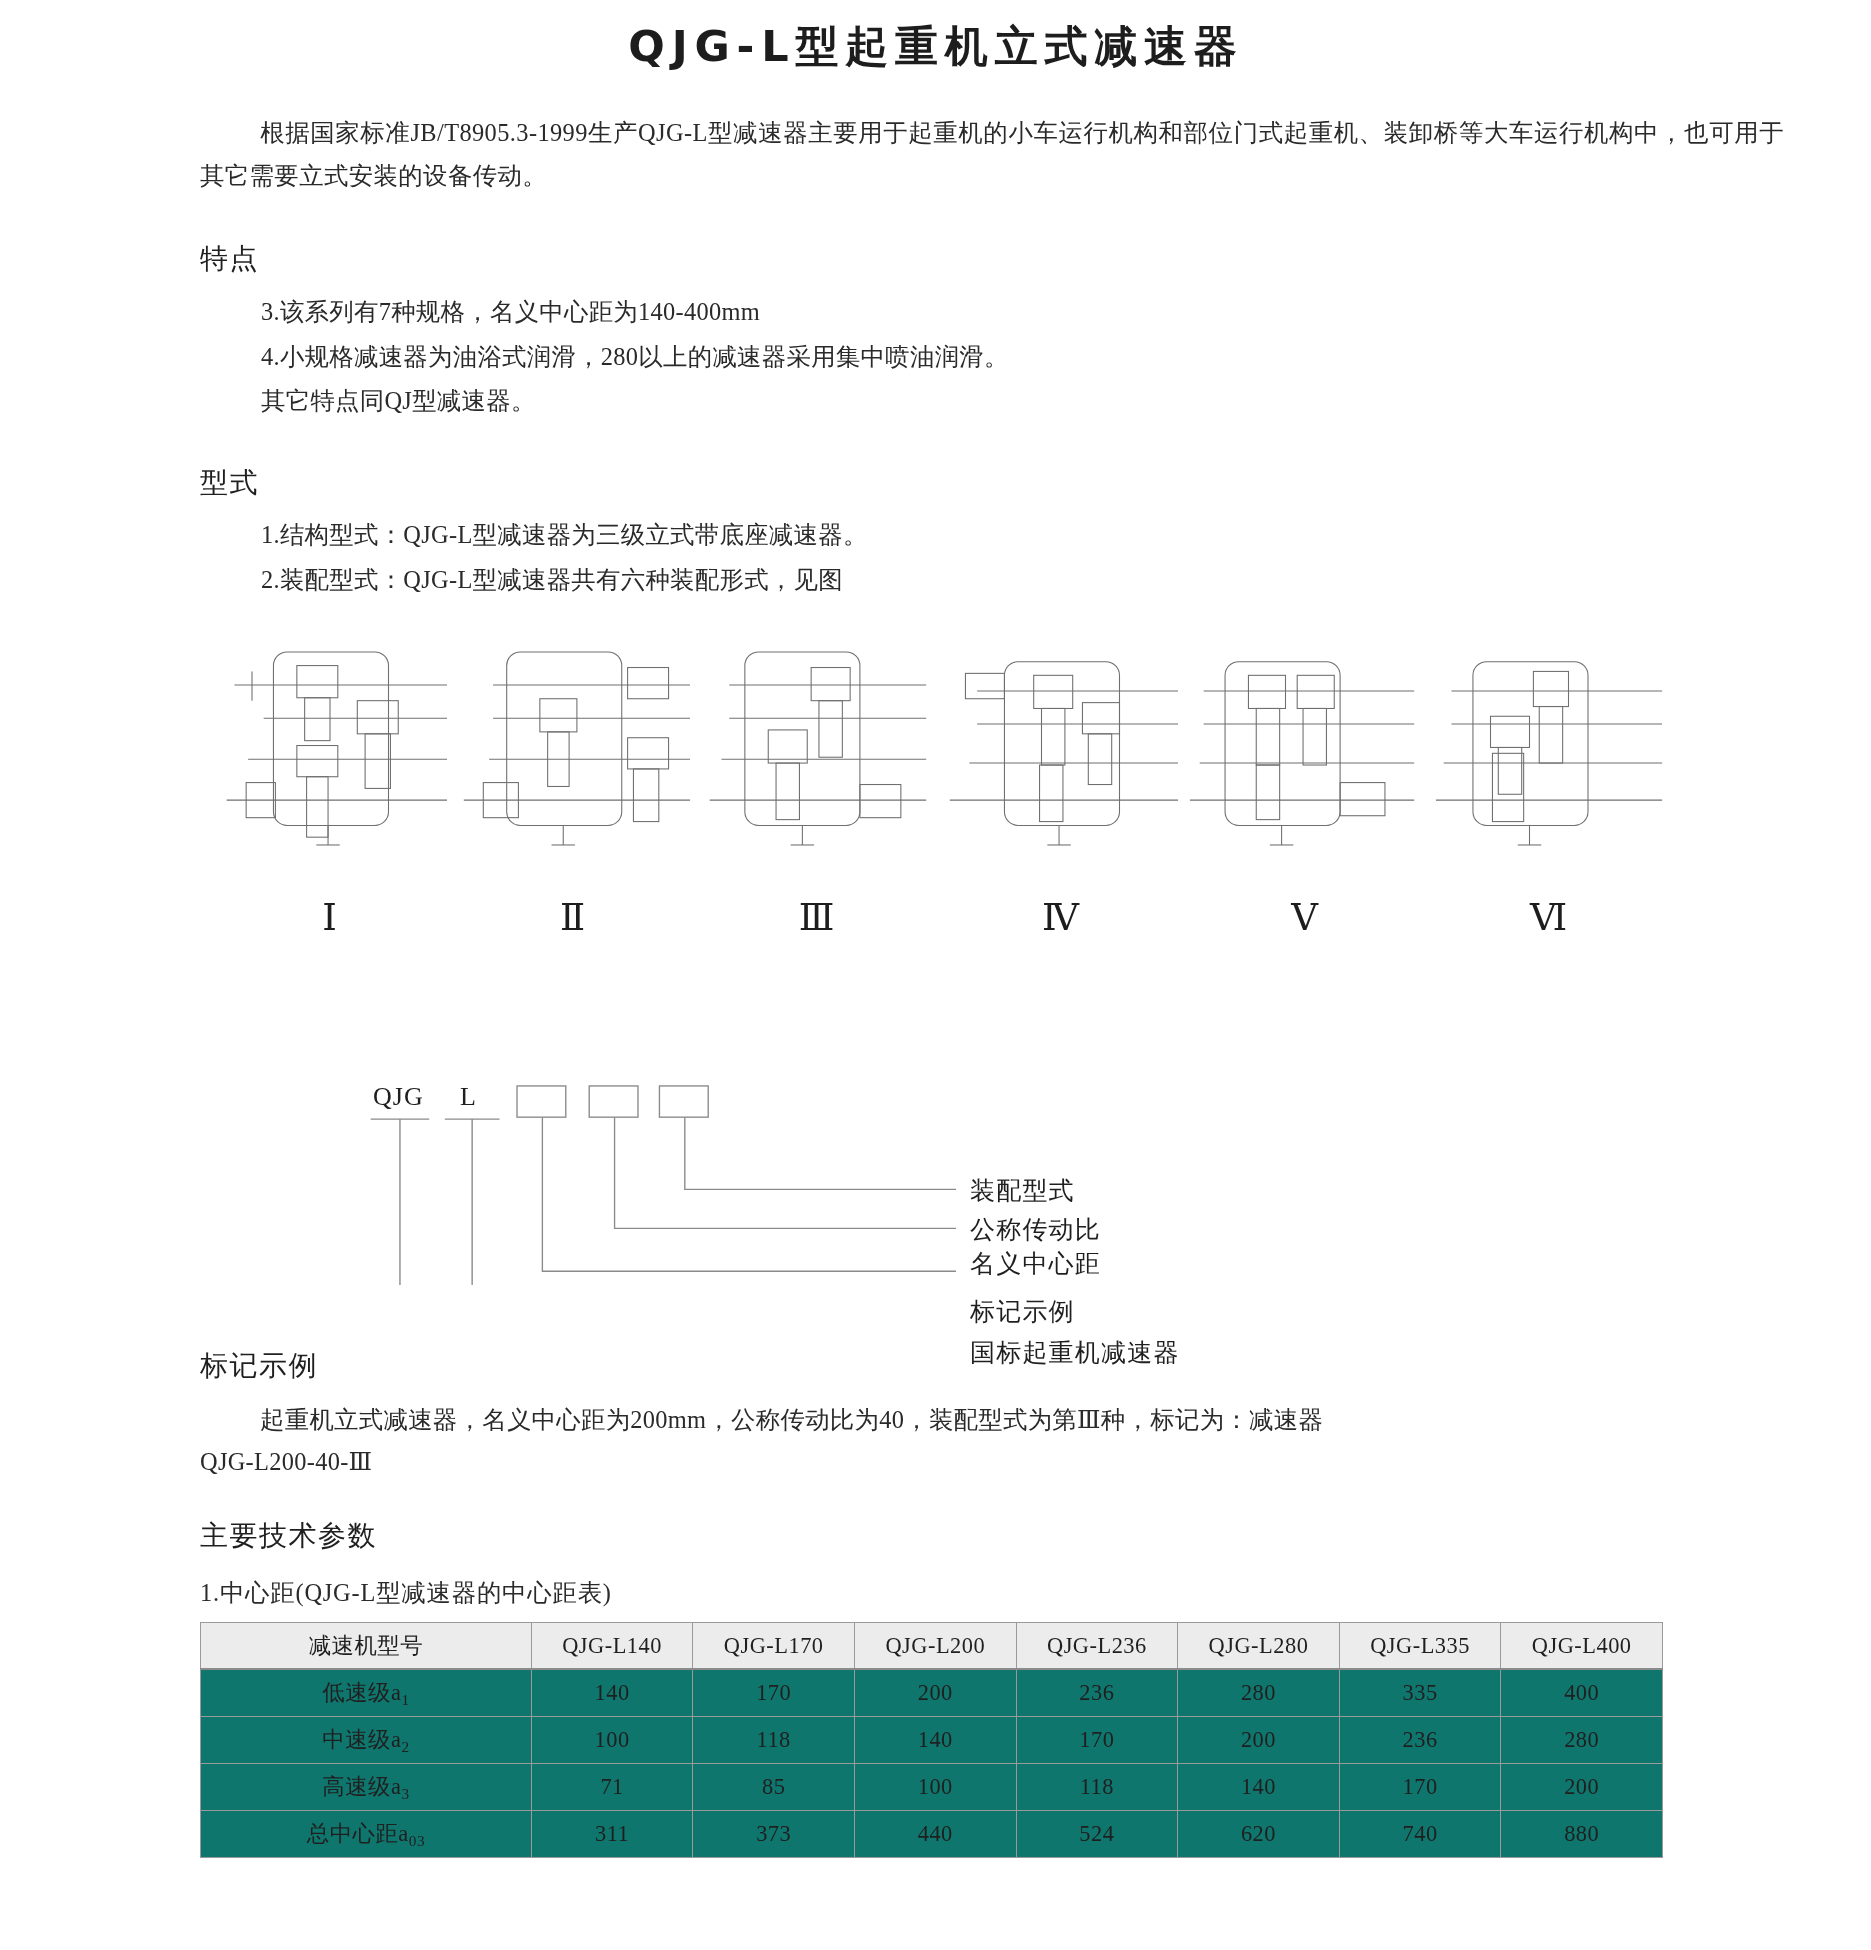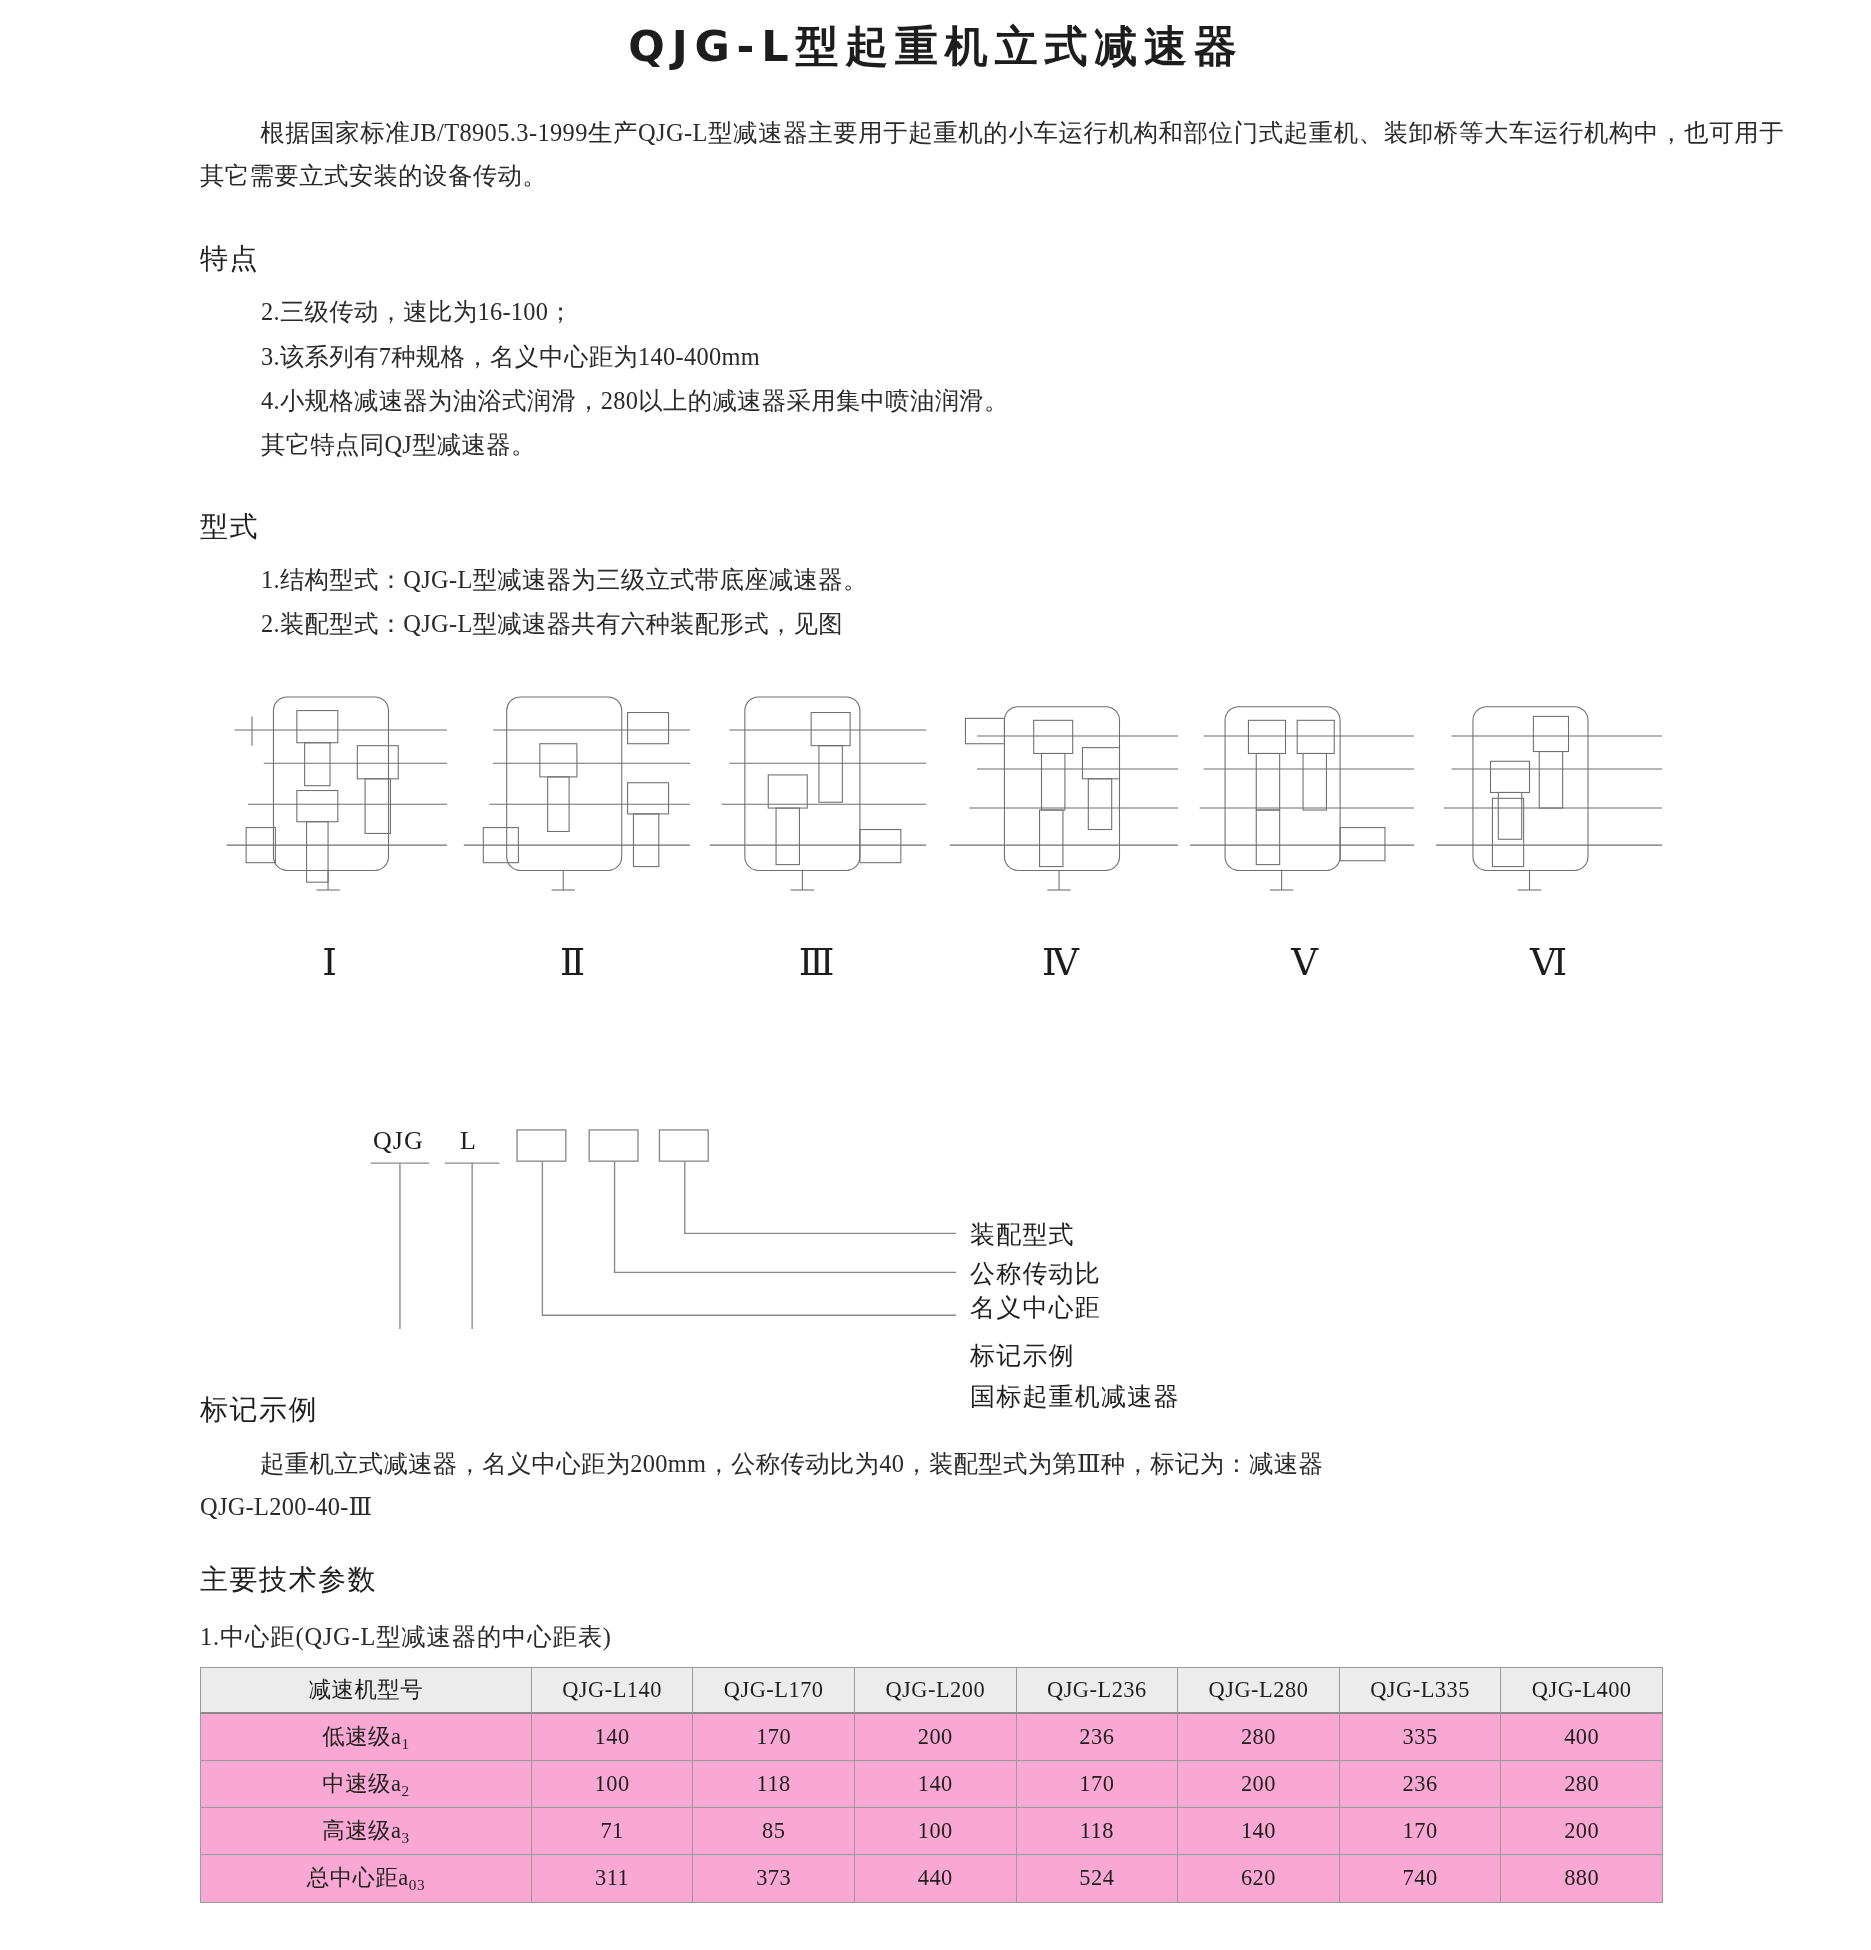--- a/index.html
+++ b/index.html
@@ -150,36 +150,35 @@
     padding: 6.8px 3.9px;
     font-weight: normal;
     letter-spacing: 0.5px;
     height: 25px;
   }
   table.spec-table thead th {
     background: #ececec;
     border-bottom: 2px solid #8b8b8b;
   }
   table.spec-table tbody tr td:first-child { width: 322px; }
-  table.spec-table tbody td { background: #f9a8d4; }
+  table.spec-table tbody td { background: #0f766e; }
   table.spec-table tbody tr td { border-top: 1px solid #b3b3b3; }
   sub { font-size: 0.68em; }
 </style>
 </head>
 <body>
 
 <div class="page">
 
   <h1 class="doc-title">QJG-L型起重机立式减速器</h1>
 
   <p class="intro"><span class="indent"></span><span>根据国家标准JB/T8905.3-1999生产QJG-L型减速器主要用于起重机的小车运行机构和部位门式起重机、装卸桥等大车运行机构中，也可用于其它需要立式安装的设备传动。</span></p>
 
   <h2 class="section-head">特点</h2>
   <ul class="feature-list">
-    <li>2.三级传动，速比为16-100；</li>
     <li>3.该系列有7种规格，名义中心距为140-400mm</li>
     <li>4.小规格减速器为油浴式润滑，280以上的减速器采用集中喷油润滑。</li>
   </ul>
   <div class="note-line">其它特点同QJ型减速器。</div>
 
   <h2 class="section-head">型式</h2>
   <ul class="feature-list">
     <li>1.结构型式：QJG-L型减速器为三级立式带底座减速器。</li>
     <li>2.装配型式：QJG-L型减速器共有六种装配形式，见图</li>
   </ul>

